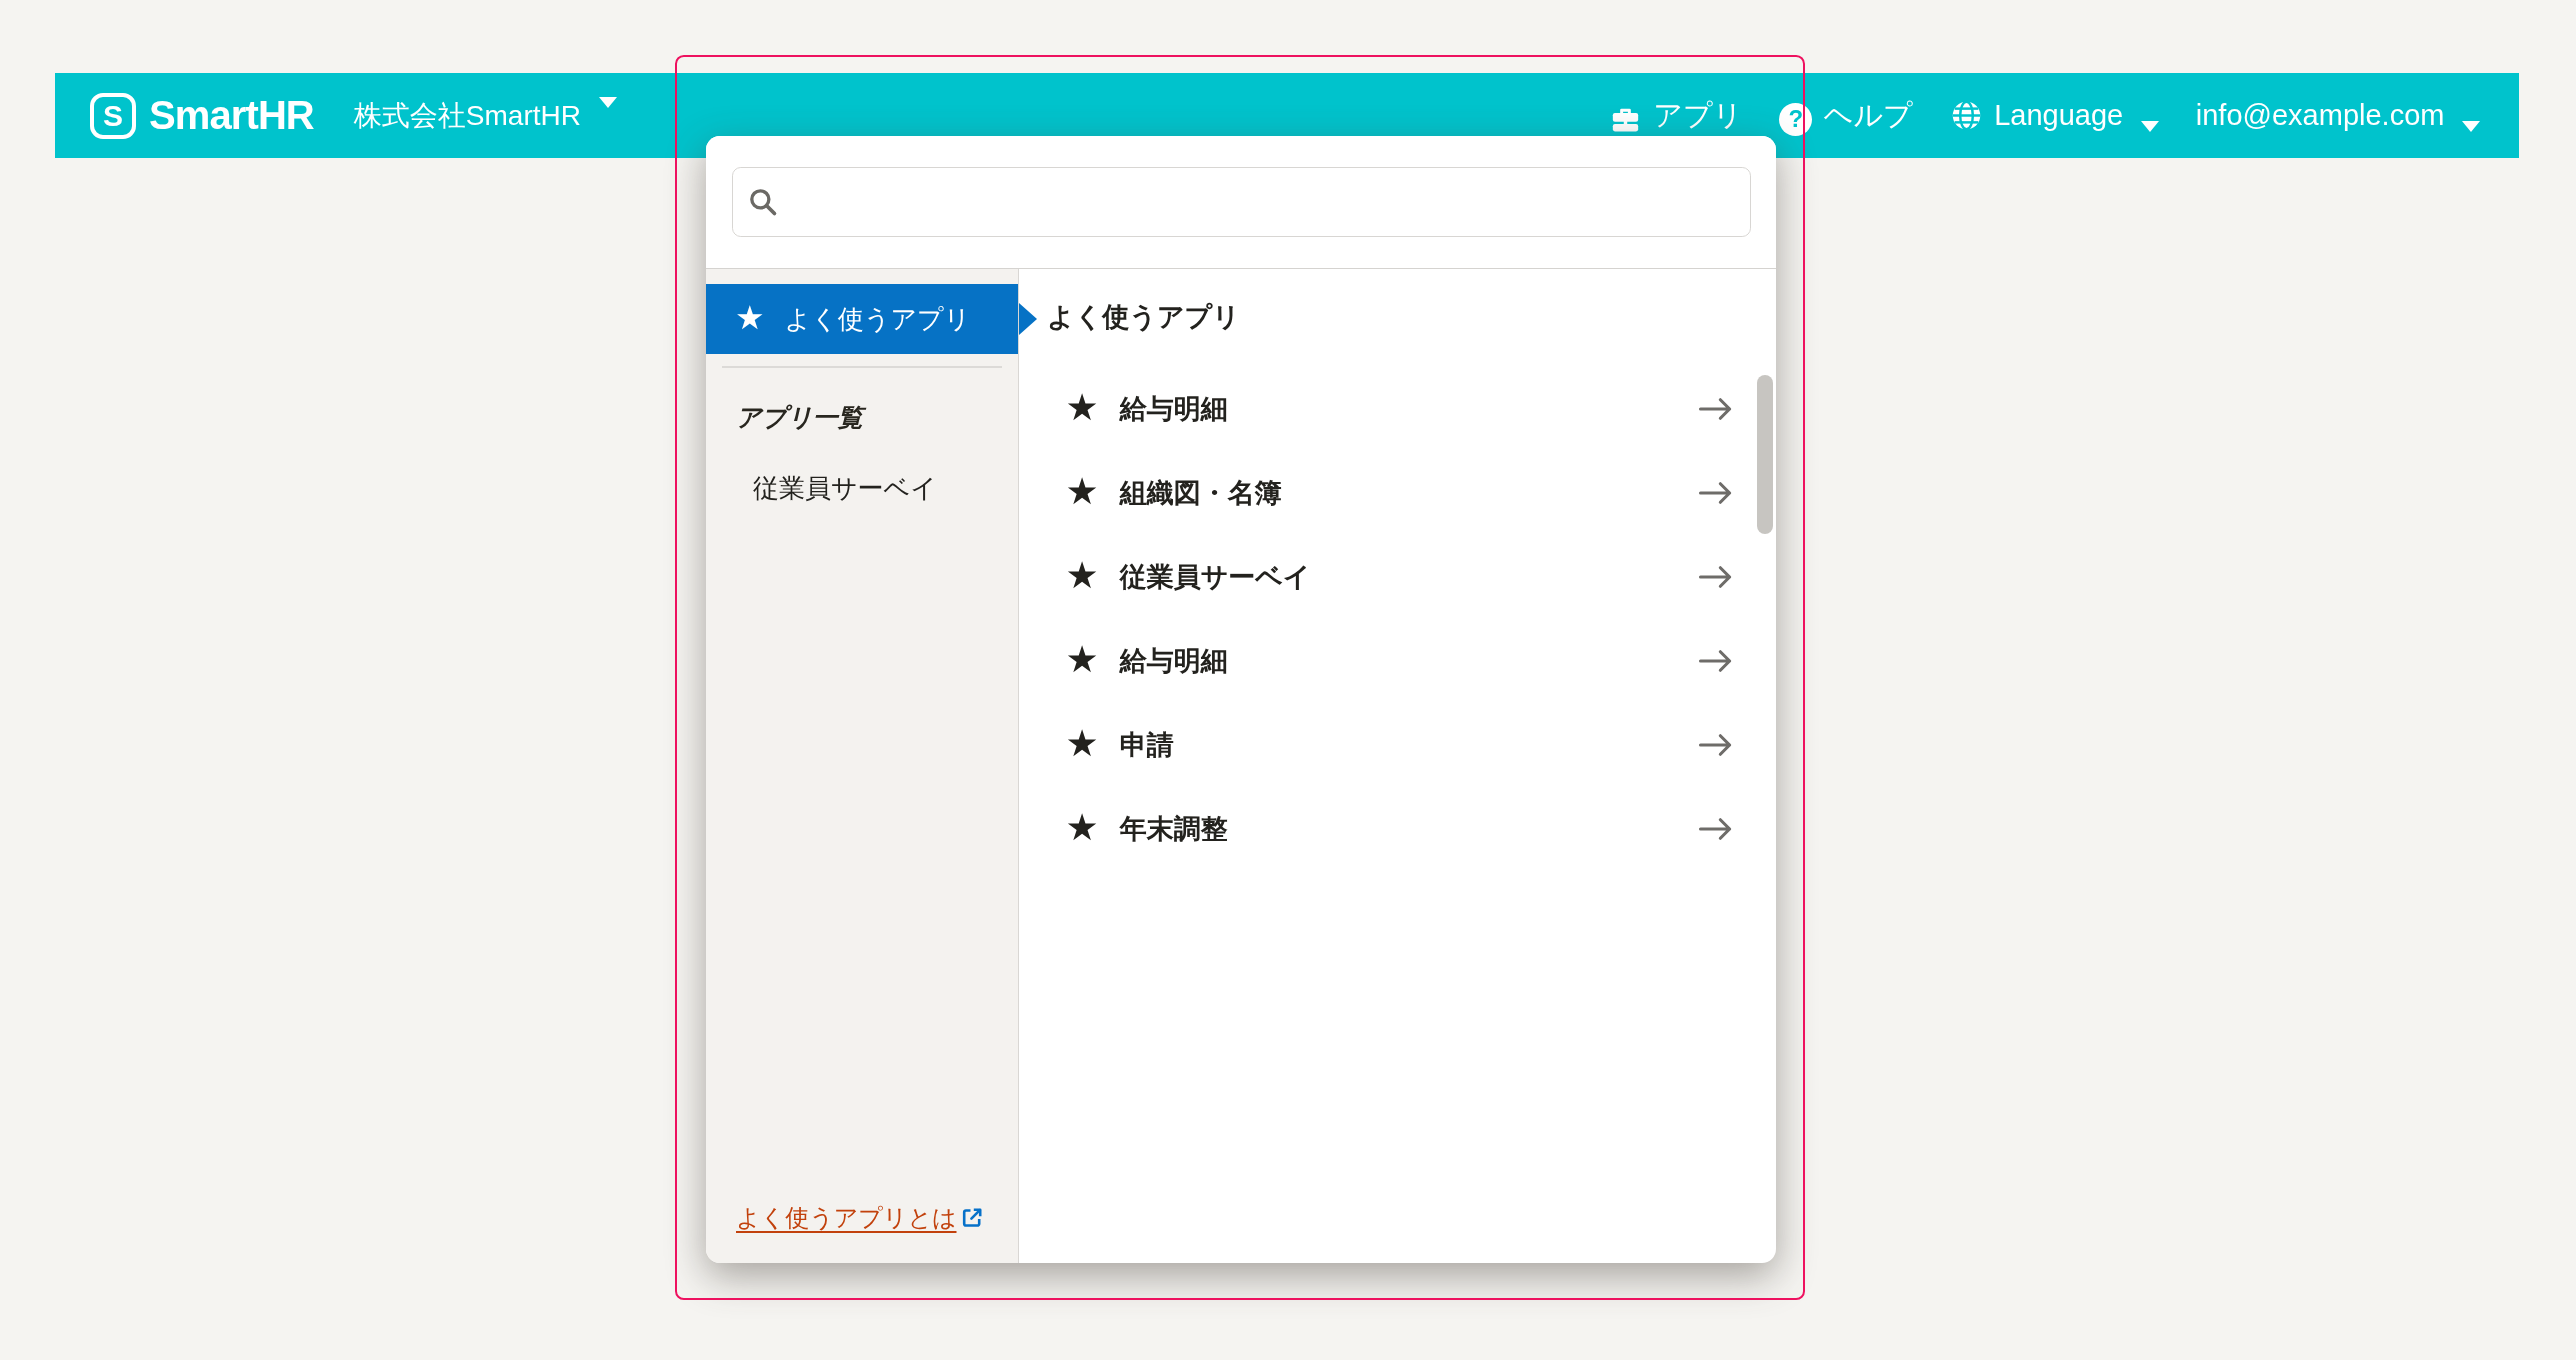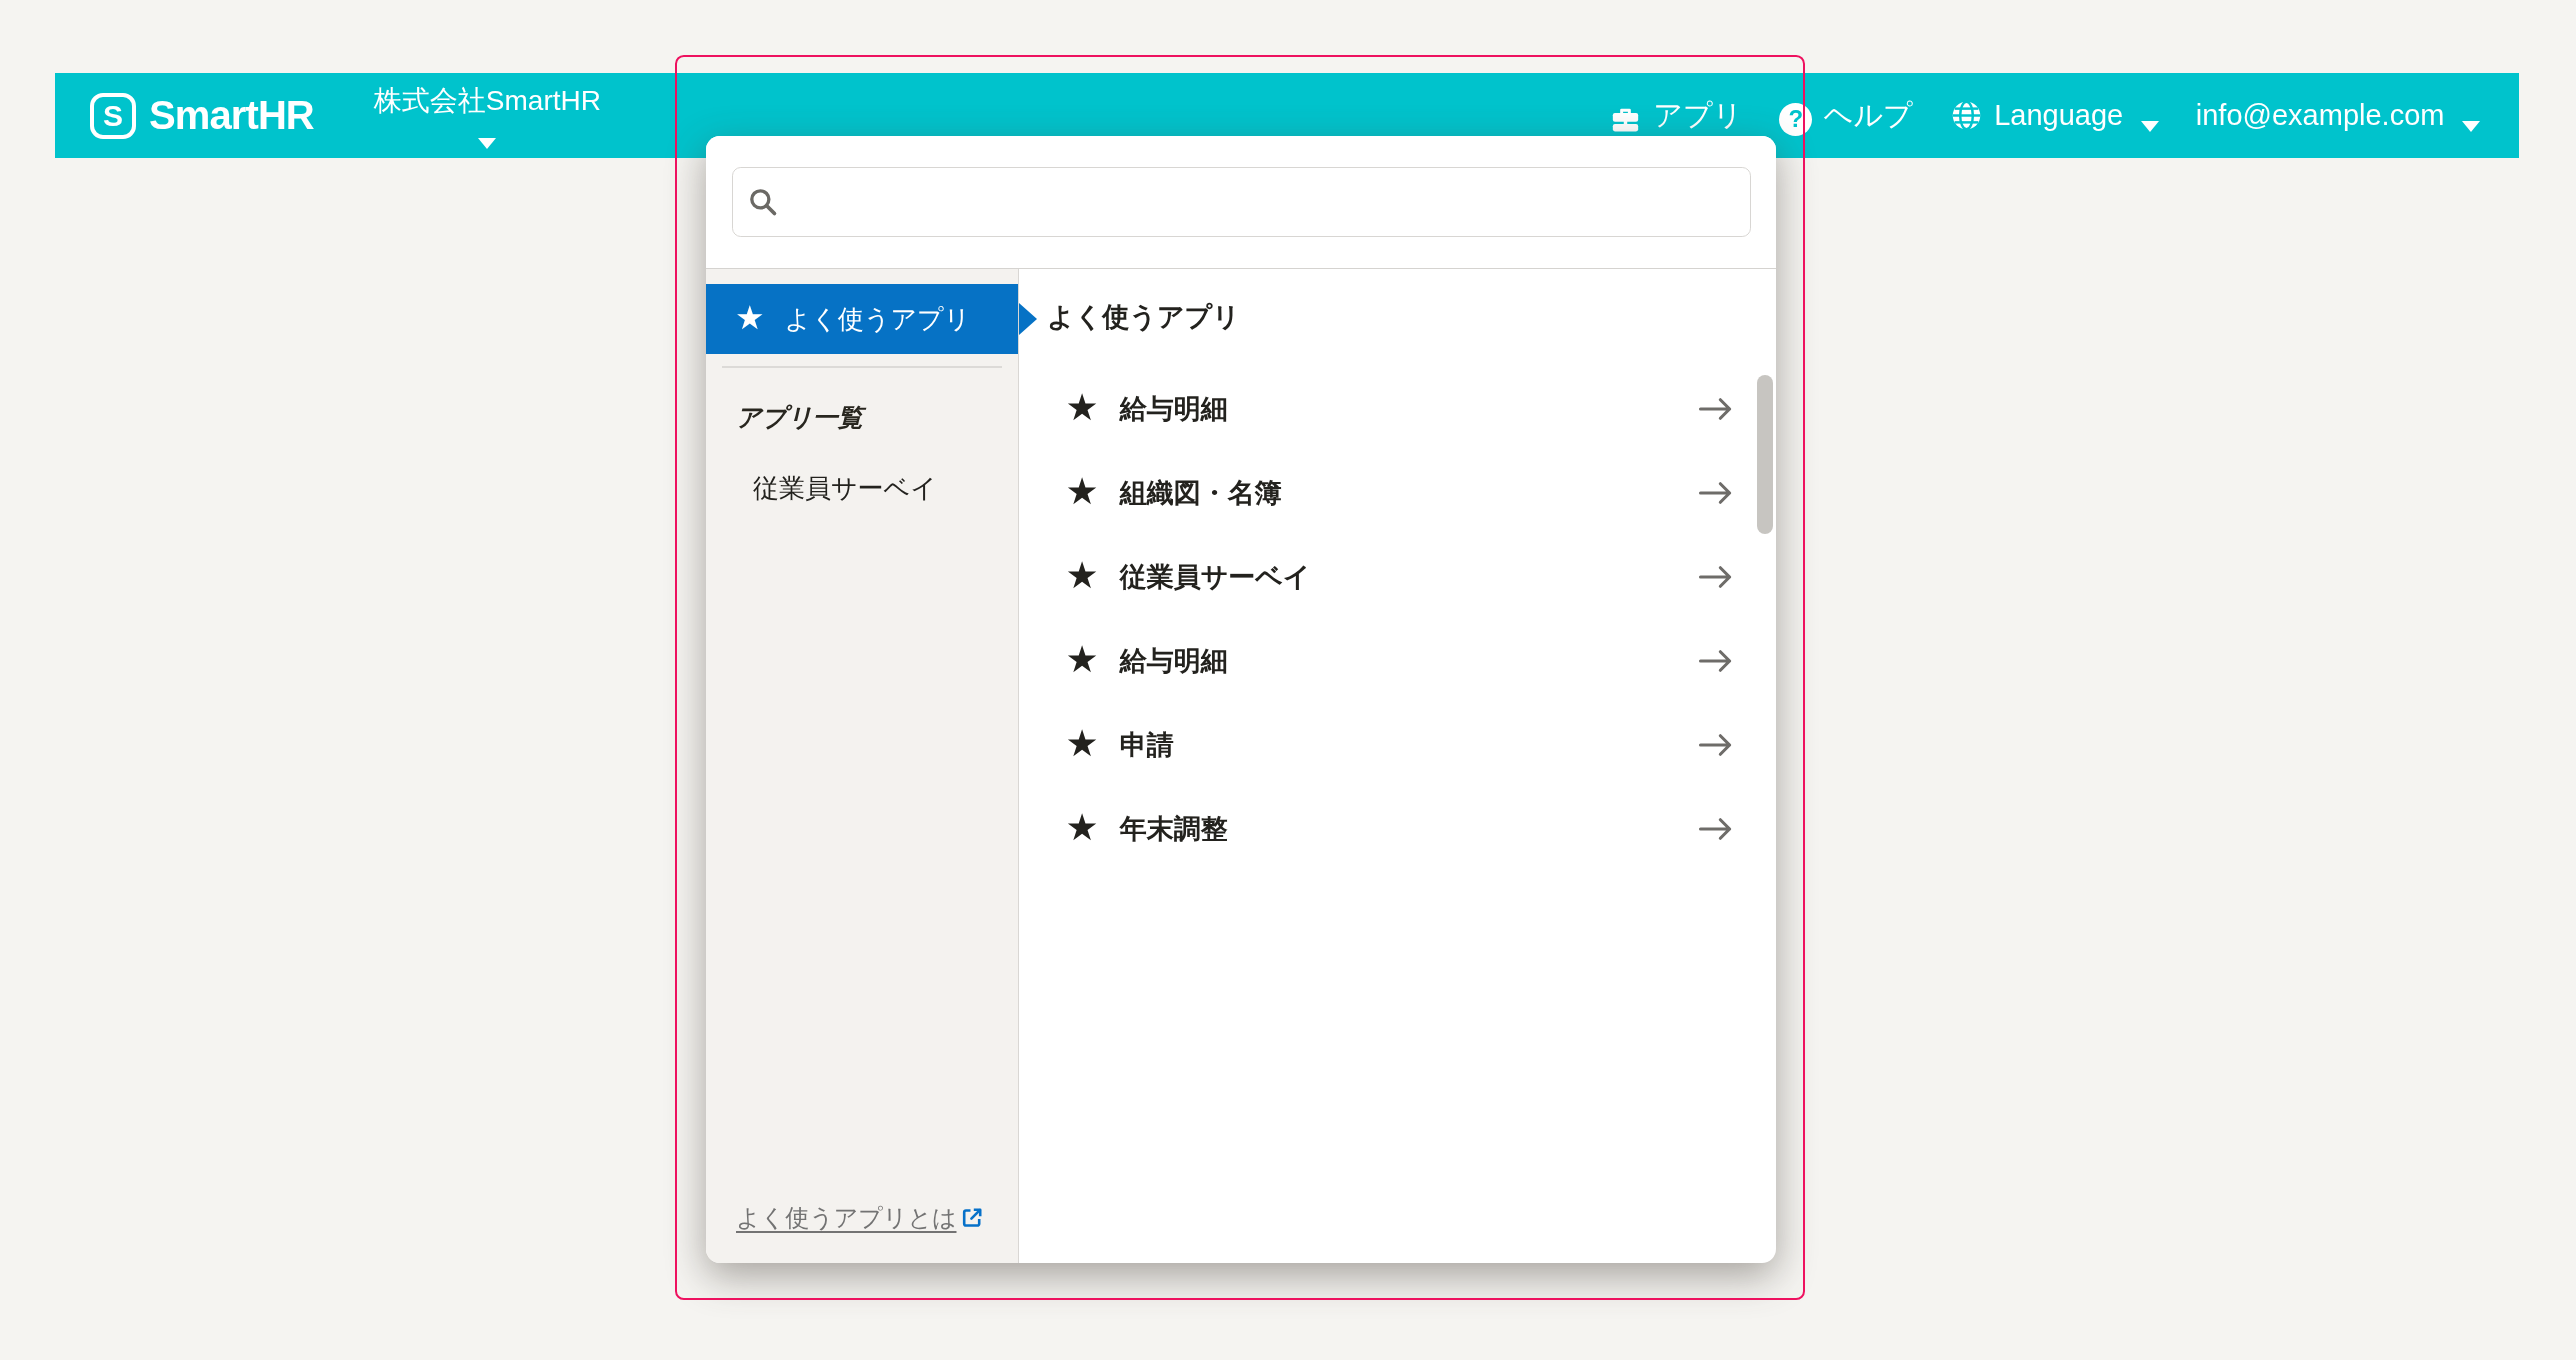--- a/index.html
+++ b/index.html
@@ -19,21 +19,21 @@
     display:flex; align-items:center;
     padding:0 39px 0 35px;
   }
   .logo { display:flex; align-items:center; gap:13px; cursor:pointer; }
   .logo-badge {
     width:46px; height:46px; border:4.4px solid #fff; border-radius:13px;
     display:flex; align-items:center; justify-content:center;
     font-weight:bold; font-size:30px; color:#fff;
   }
   .logo-text { font-size:40px; font-weight:bold; letter-spacing:-0.9px; }
-  .company { margin-left:60px; display:flex; align-items:center; gap:17.6px; font-size:28px; cursor:pointer;flex-direction:column; }
+  .company { margin-left:40px; display:flex; align-items:flex-start; gap:17.6px; font-size:28px; cursor:pointer; }
   .caret-down {
     width:0; height:0;
     border-left:9.7px solid transparent; border-right:9.7px solid transparent;
     border-top:11.4px solid #fff;
   }
   .header-right { margin-left:auto; display:flex; align-items:center; gap:37px; font-size:29px; }
   .hnav { display:flex; align-items:flex-end; gap:11.4px; cursor:pointer; }
   .help-circle {
     width:33px; height:33px; border-radius:50%; background:#fff;
     display:flex; align-items:center; justify-content:center;
@@ -89,21 +89,21 @@
     border-top:16.7px solid transparent; border-bottom:16.7px solid transparent;
     border-left:18.5px solid #0672c5;
   }
   .sidebar-divider { height:1.8px; background:#dcdad7; margin:12.3px 16px 0; }
   .section-title { margin:33px 0 0 30px; font-size:25px; font-weight:bold; color:#28261f;font-style:italic; }
   .sidebar-item-all { margin:37px 0 0 47px; font-size:26px; color:#23221e; cursor:pointer; }
   .sidebar-spacer { flex:1; }
   .sidebar-footer { margin:0 0 29px 30px; }
   .footer-link {
     display:inline-flex; align-items:center; gap:3px;
-    color:#737373; font-size:24px; text-decoration:underline;
+    color:#c2410c; font-size:24px; text-decoration:underline;
     text-underline-offset:5.3px; cursor:pointer;
   }
 
   
   .main { flex:1; position:relative; padding:0 42px 0 28px; }
   .main-heading { margin-top:33px; font-size:27px; font-weight:bold; line-height:31px; }
   .app-list { margin-top:34px; }
   .app-row { height:84px; display:flex; align-items:center; padding-left:18.5px; cursor:pointer; }
   .app-row .star { font-size:37px; line-height:1; margin-top:-3.5px; color:#23221e; }
   .app-label { margin-left:21px; font-size:27px; font-weight:bold; color:#23221e; }

